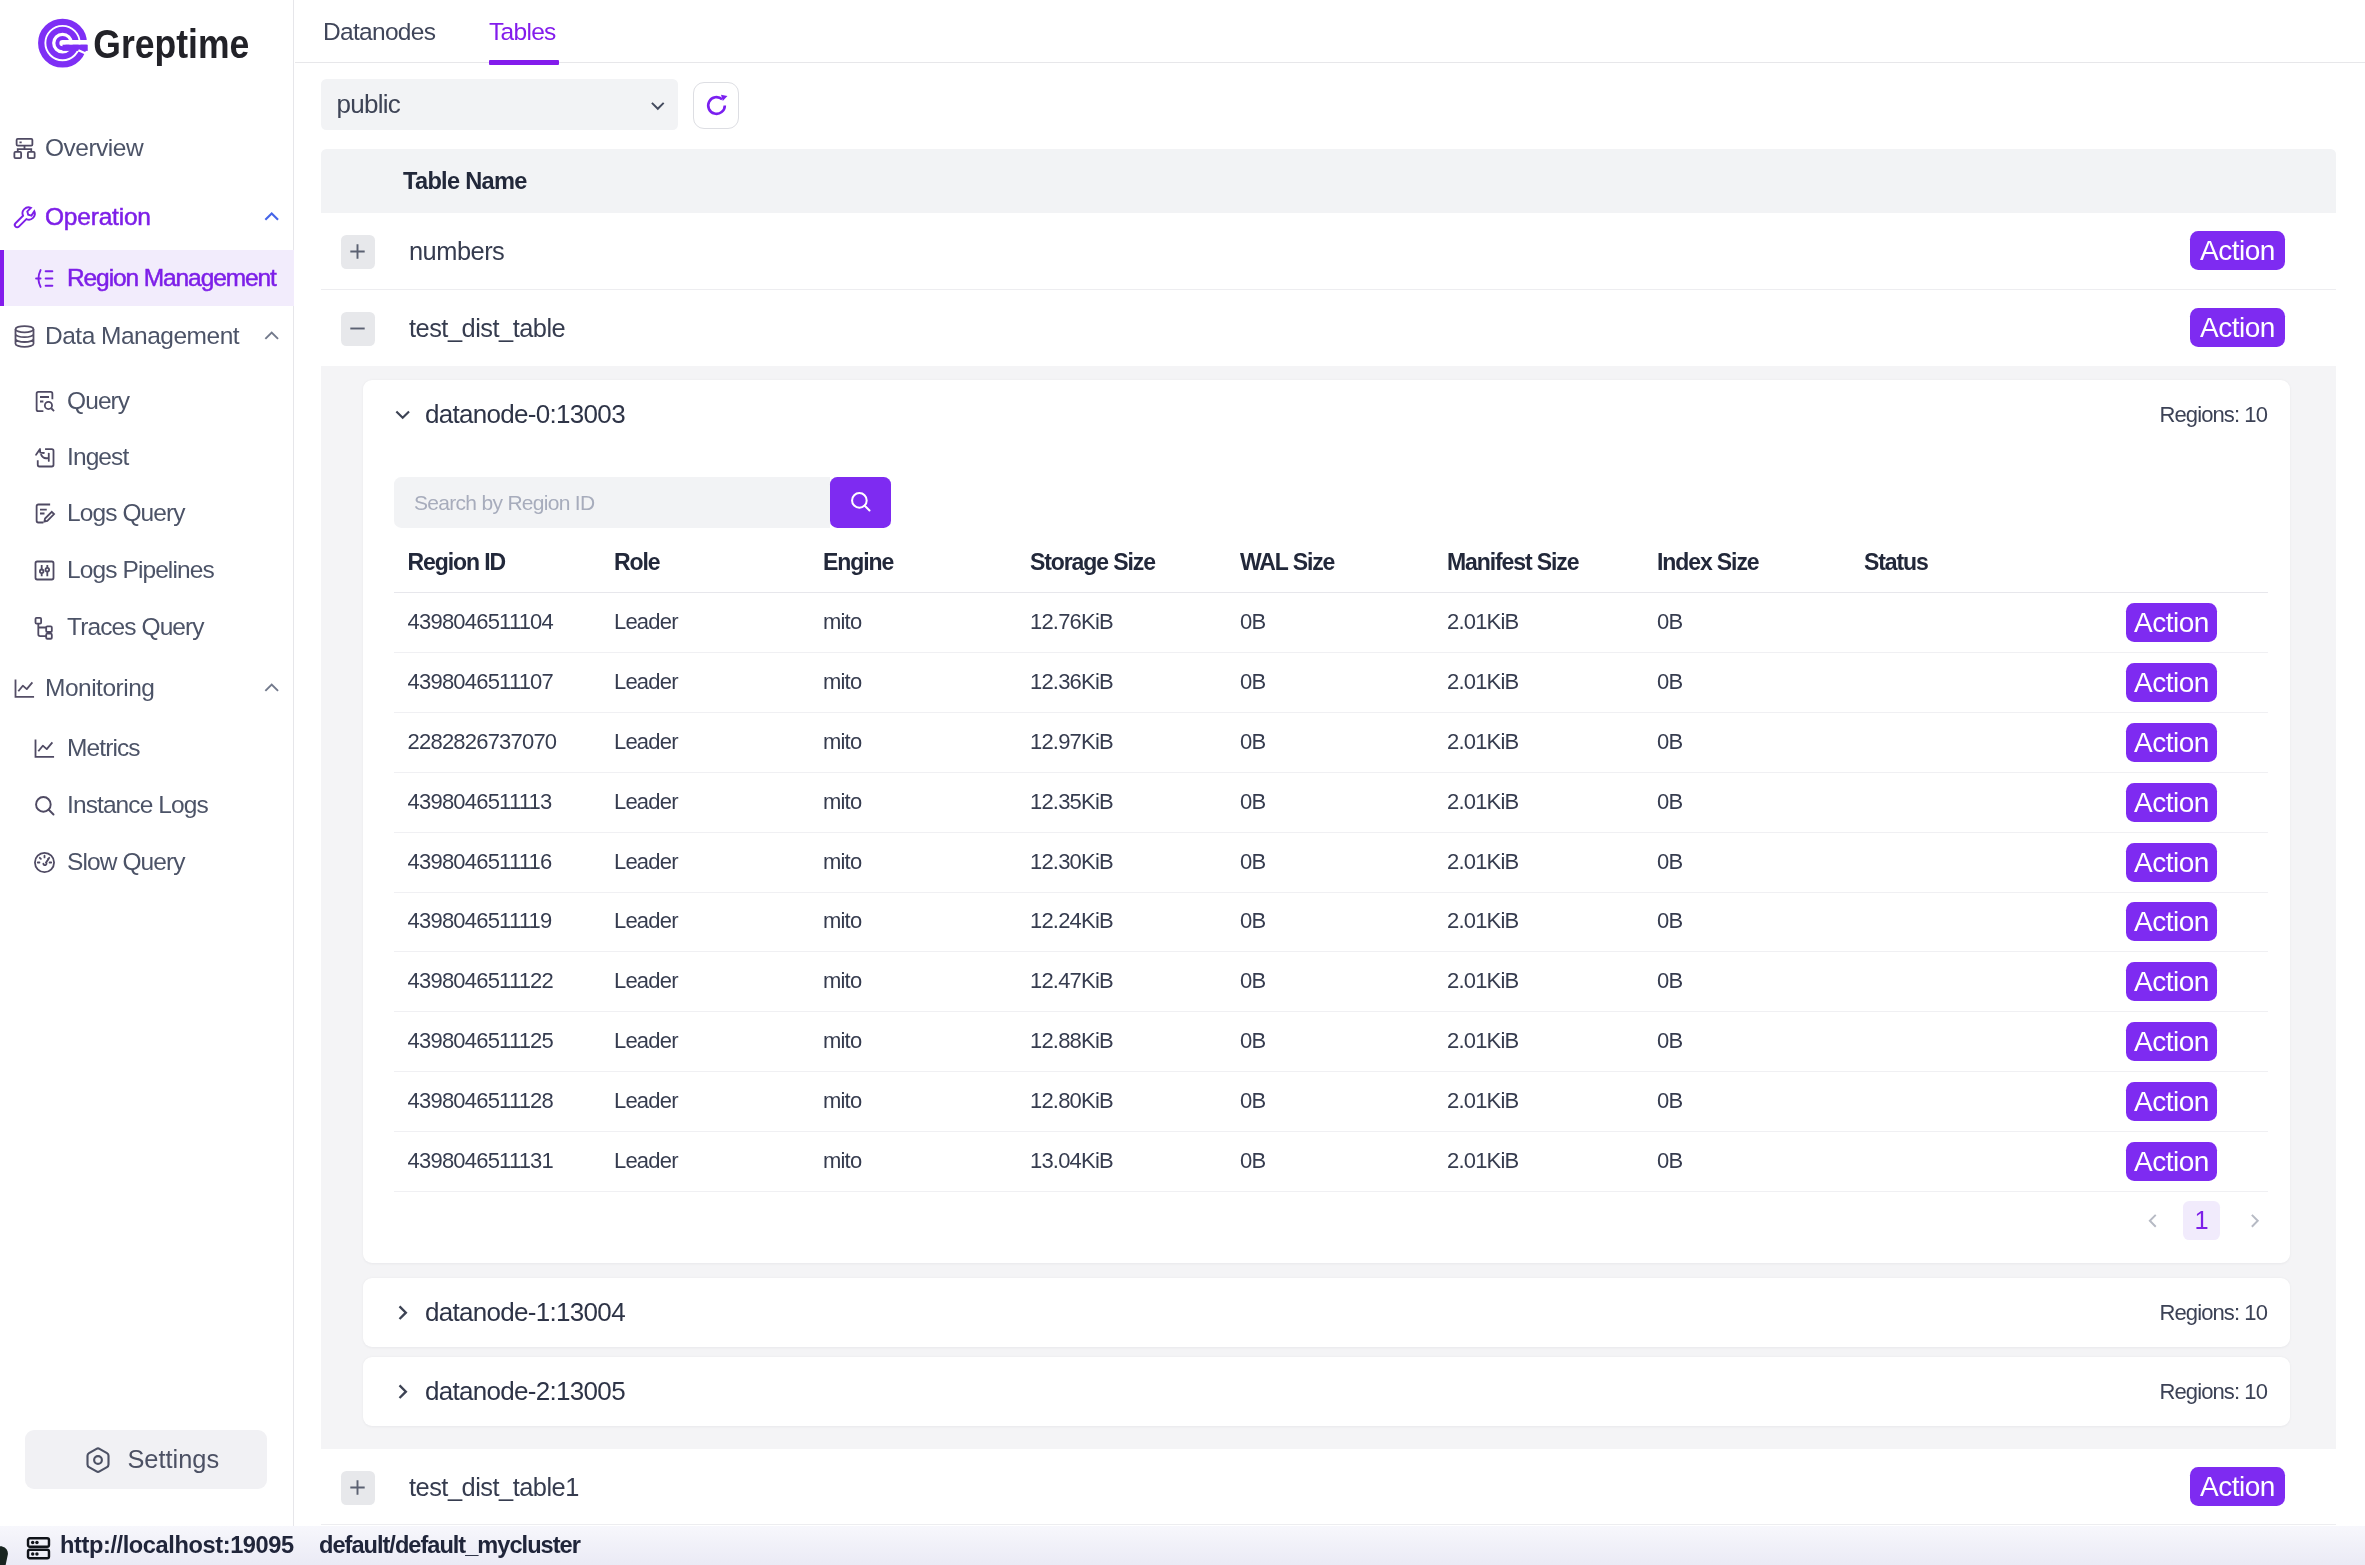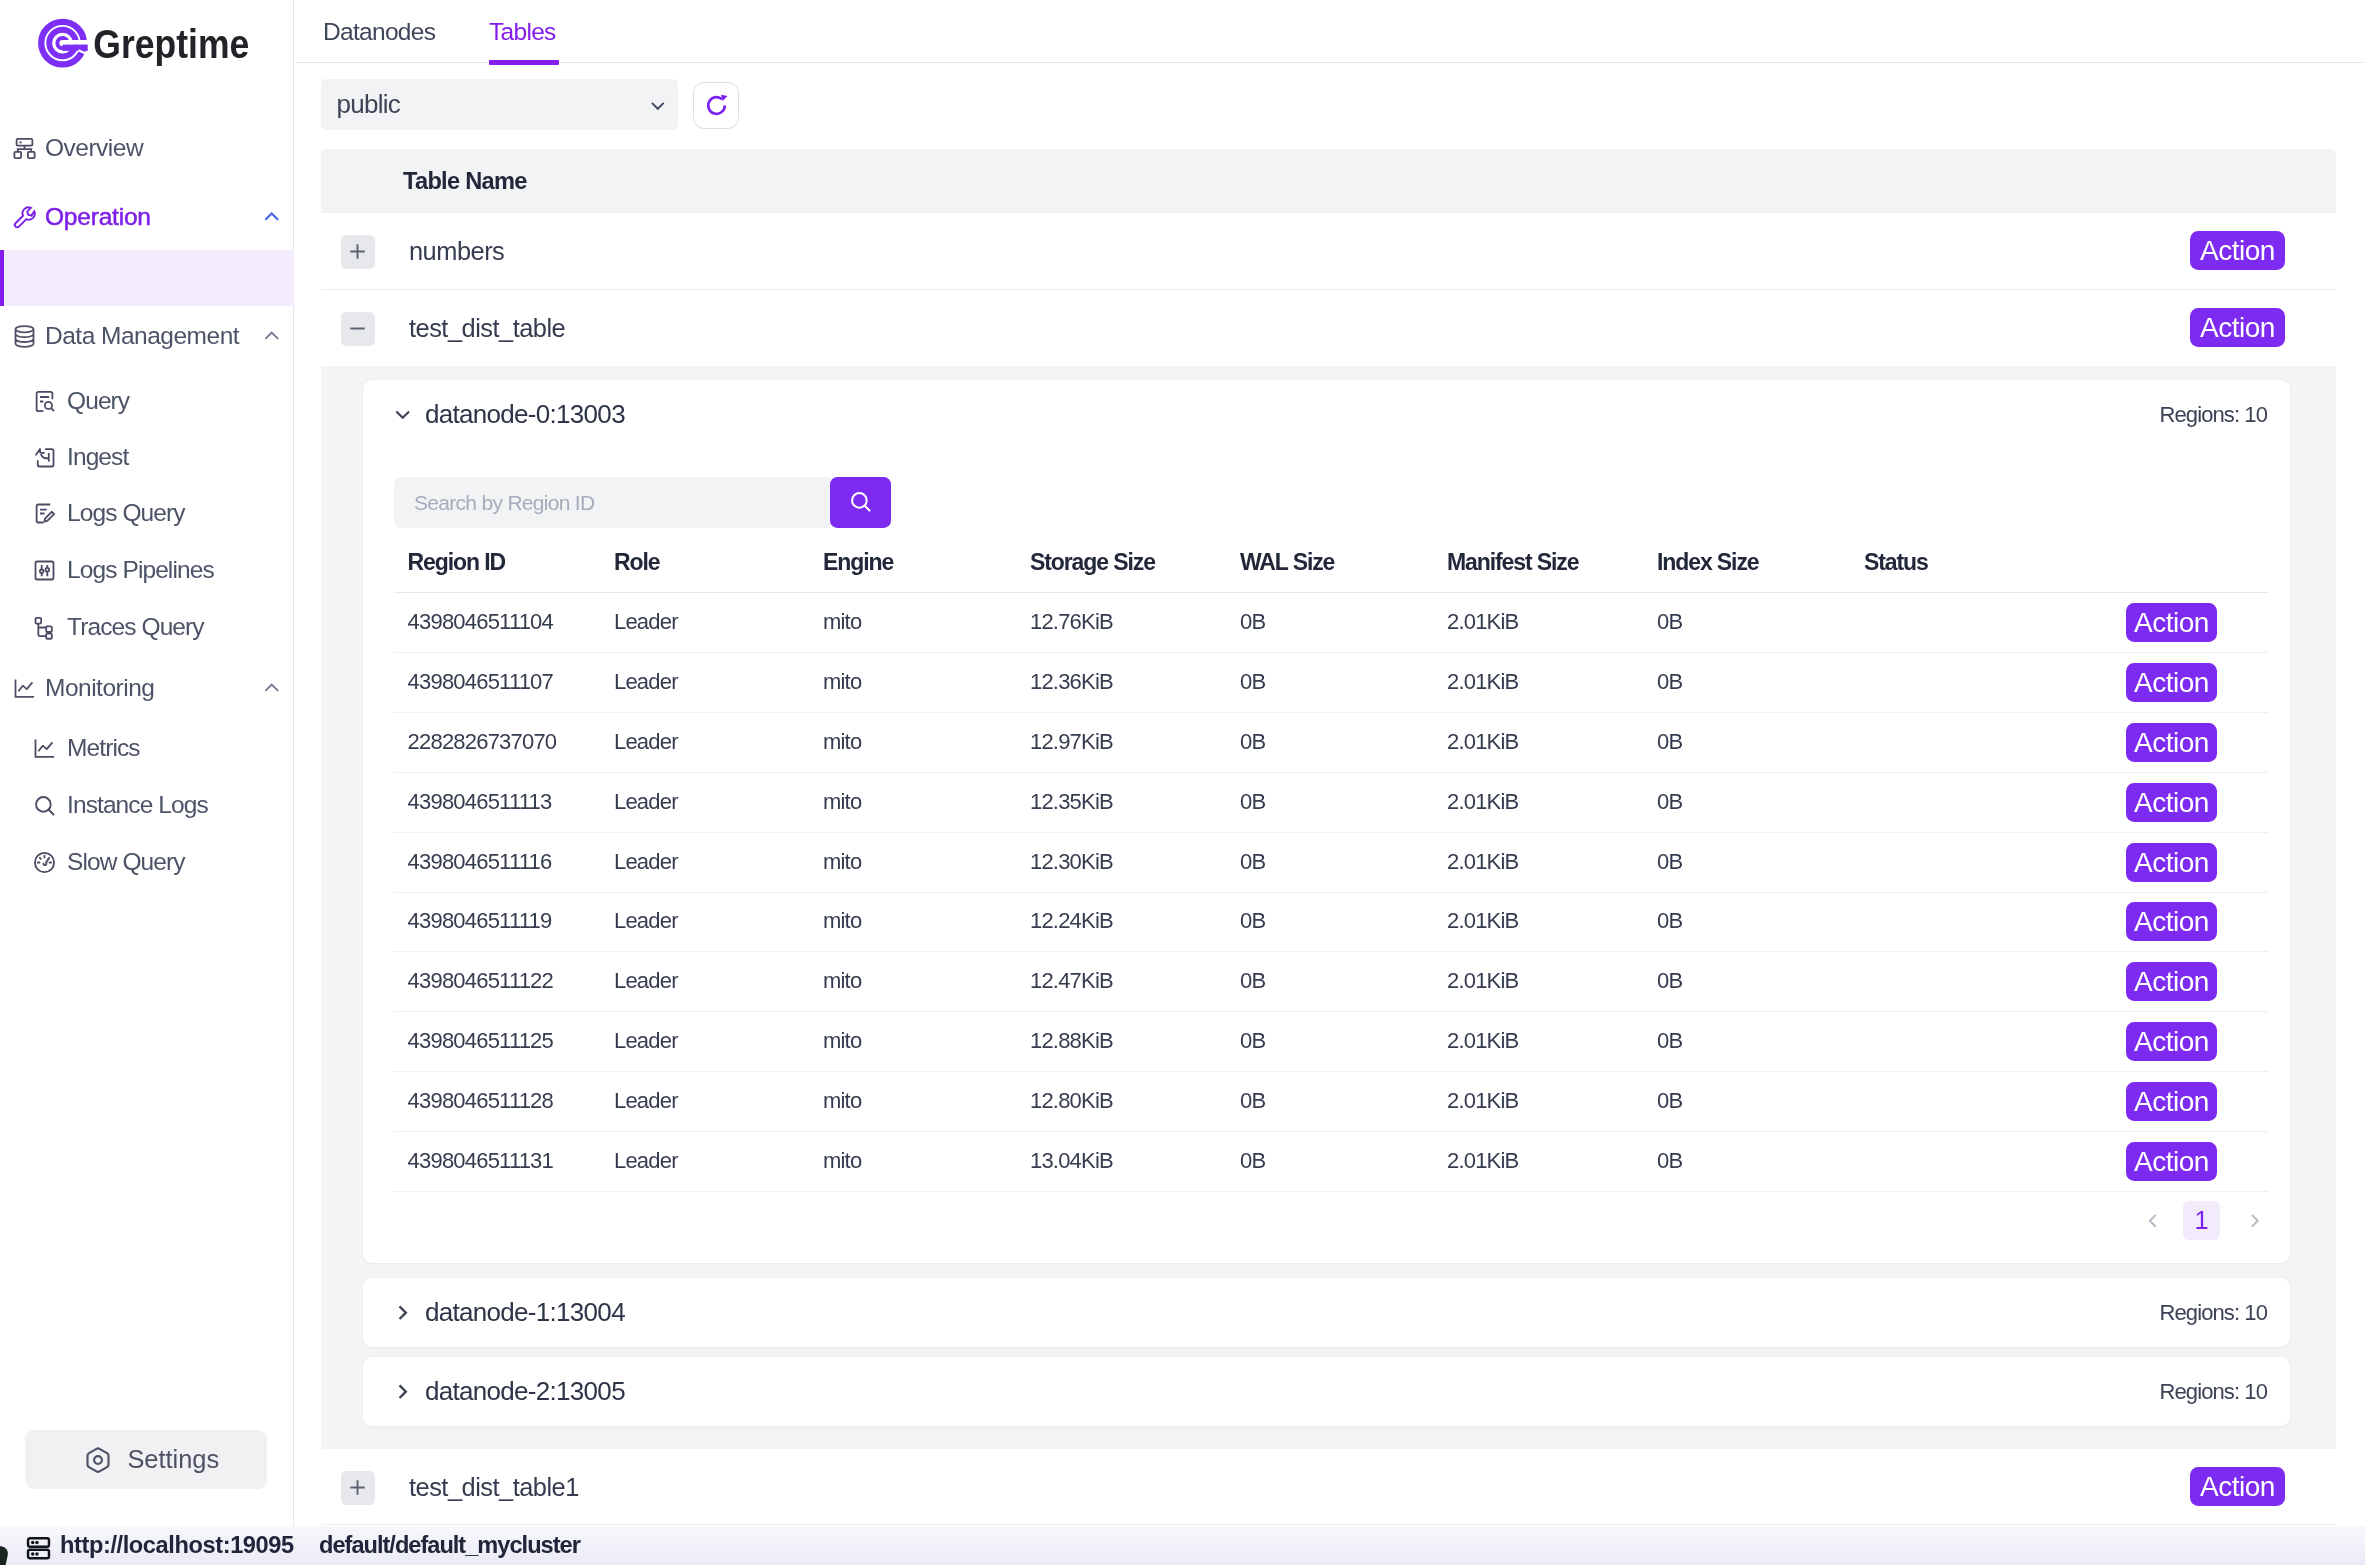--- a/index.html
+++ b/index.html
@@ -91,20 +91,26 @@
     <svg class="ico" viewBox="0 0 24 24" fill="none" stroke="#7d1fe8" stroke-width="1.7">
         <path d="M20.7 6.4a5.3 5.3 0 0 1-7 7L7 20.1a2.1 2.1 0 0 1-3-3l6.7-6.7a5.3 5.3 0 0 1 7-7l-3.2 3.2.8 2.9 2.9.8z"></path>
       </svg>
     <span class="lbl" style="letter-spacing:-0.2px;-webkit-text-stroke:0.5px #7d1fe8;">Operation</span>
     <svg class="chev" viewBox="0 0 24 24" fill="none" stroke="#4565e8" stroke-width="2">
         <path d="M6 15l6-6 6 6"></path>
       </svg>
   </div>
   <div id="hl"></div>
     <div id="hlbar"></div>
+  <div class="navitem grp" style="top:250px;color:#7d1fe8;">
+    <svg class="ico2" viewBox="0 0 24 24" fill="none" stroke="#7d1fe8" stroke-width="1.7">
+        <path d="M8.5 4.5a17 17 0 0 0 0 15M8.5 12h-4M13 5.5h6M13 12h6M13 18.5h6" stroke-linecap="round"></path>
+      </svg>
+    <span class="lbl2" style="letter-spacing:-1.1px;-webkit-text-stroke:0.5px #7d1fe8;">Region Management</span>
+  </div>
   <div class="navitem" style="top:308px;">
     <svg class="ico" viewBox="0 0 24 24" fill="none" stroke="#544e66" stroke-width="1.6">
         <ellipse cx="12" cy="5.5" rx="8" ry="2.8"></ellipse>
         <path d="M4 5.5v4.3c0 1.55 3.58 2.8 8 2.8s8-1.25 8-2.8V5.5M4 9.8v4.3c0 1.55 3.58 2.8 8 2.8s8-1.25 8-2.8V9.8M4 14.1v4.3c0 1.55 3.58 2.8 8 2.8s8-1.25 8-2.8v-4.3"></path>
       </svg>
     <span class="lbl">Data Management</span>
     <svg class="chev" viewBox="0 0 24 24" fill="none" stroke="#737a8c" stroke-width="1.8">
         <path d="M6 15l6-6 6 6"></path>
       </svg>
   </div>

